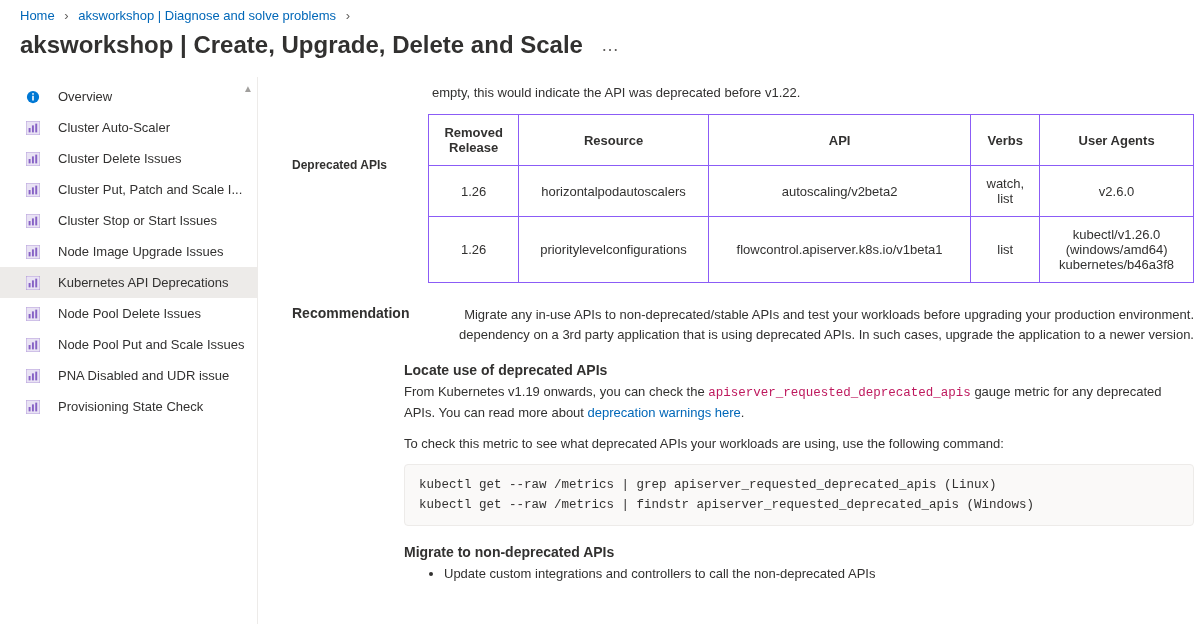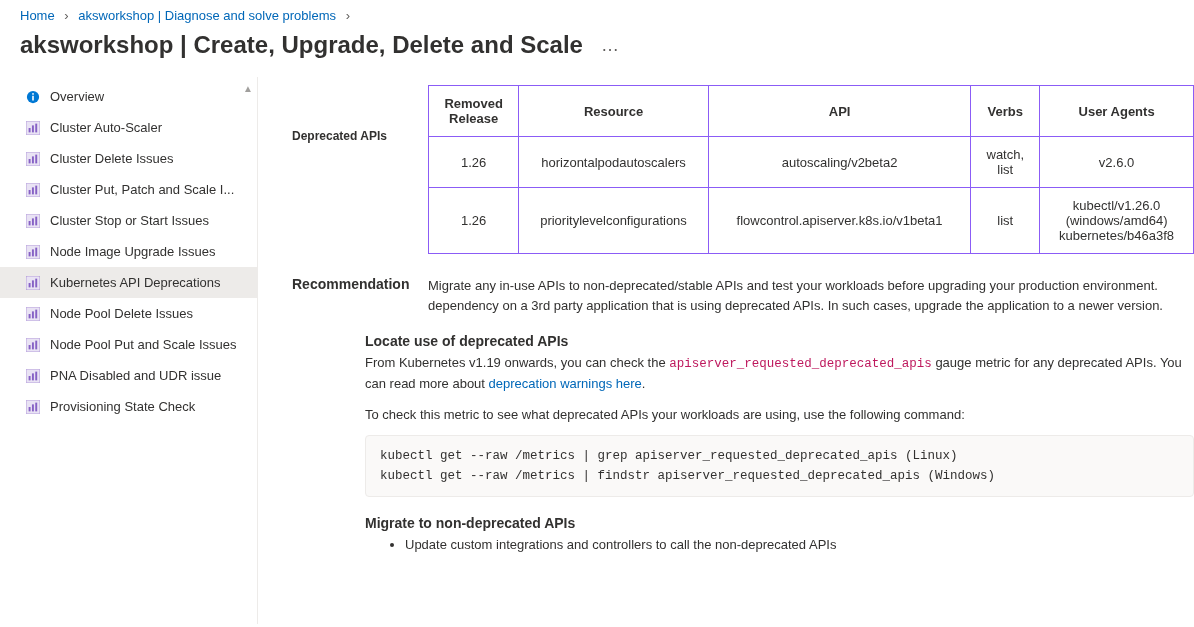--- a/index.html
+++ b/index.html
@@ -42,21 +42,21 @@
   
   .sidebar {
     width: 258px;
     border-right: 1px solid #edebe9;
     position: relative;
     padding-top: 4px;
   }
   .sidebar-item {
     display: flex;
     align-items: center;
-    gap: 10px;
+    gap: 18px;
     padding: 8px 14px 8px 26px;
     cursor: pointer;
     font-size: 13px;
     color: #323130;
     white-space: nowrap;
     overflow: hidden;
     text-overflow: ellipsis;
   }
   .sidebar-item.selected { background: #edebe9; font-weight: 400; }
   .side-icon {
@@ -116,22 +116,22 @@
   .col-release { width: 92px; }
   .col-resource { width: 198px; }
   .col-api      { width: 280px; }
   .col-verbs    { width: 70px; }
   .col-ua       { width: 160px; }
 
   
   .reco-row { margin-top: 22px; display: flex; align-items: flex-start; }
   .reco-label { font-weight: 700; font-size: 14px; width: 136px; flex-shrink: 0; }
   .reco-body { font-size: 13px; line-height: 1.5; }
-  .reco-body .para { margin-bottom: 4px; }
-  .reco-sub { margin-top: 14px; margin-left: 73px; }
+  .reco-body .para { margin-bottom: 4px; text-align: right; }
+  .reco-sub { margin-top: 14px; margin-left: 112px; }
   .reco-sub h4 { font-size: 14px; font-weight: 600; margin-bottom: 4px; }
   .reco-sub p { font-size: 13px; line-height: 1.55; }
   code.inline {
     font-family: Consolas, "Courier New", monospace;
     color: #be185d;
     font-size: 12.5px;
   }
   .codeblock {
     margin-top: 10px;
     border: 1px solid #edebe9;
@@ -293,20 +293,21 @@
             <rect x="6.8" y="5" width="2.2" height="8" fill="#8661c5"></rect>
             <rect x="10.6" y="3" width="2.2" height="10" fill="#8661c5"></rect>
           </svg>
       </span>
       <span>Provisioning State Check</span>
     </div>
   </nav>
 
   <div class="main">
 
+    <p class="top-para">empty, this would indicate the API was deprecated before v1.22.</p>
 
     <div class="content-row">
       <div class="row-label">Deprecated APIs</div>
 
       <table class="tbl">
         <thead>
           <tr>
             <th class="col-release">Removed Release</th>
             <th class="col-resource">Resource</th>
             <th class="col-api">API</th>

